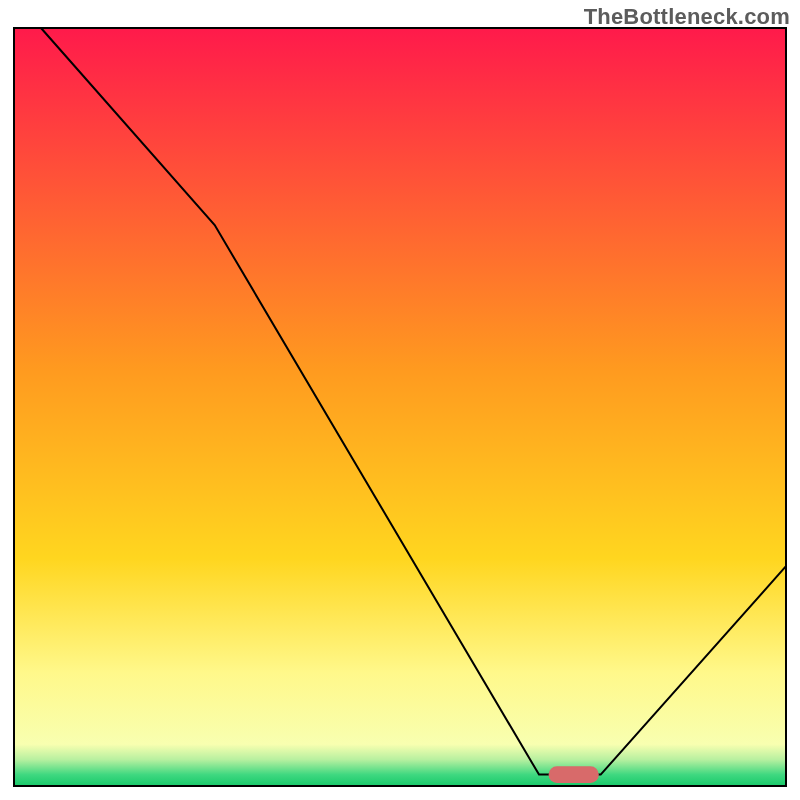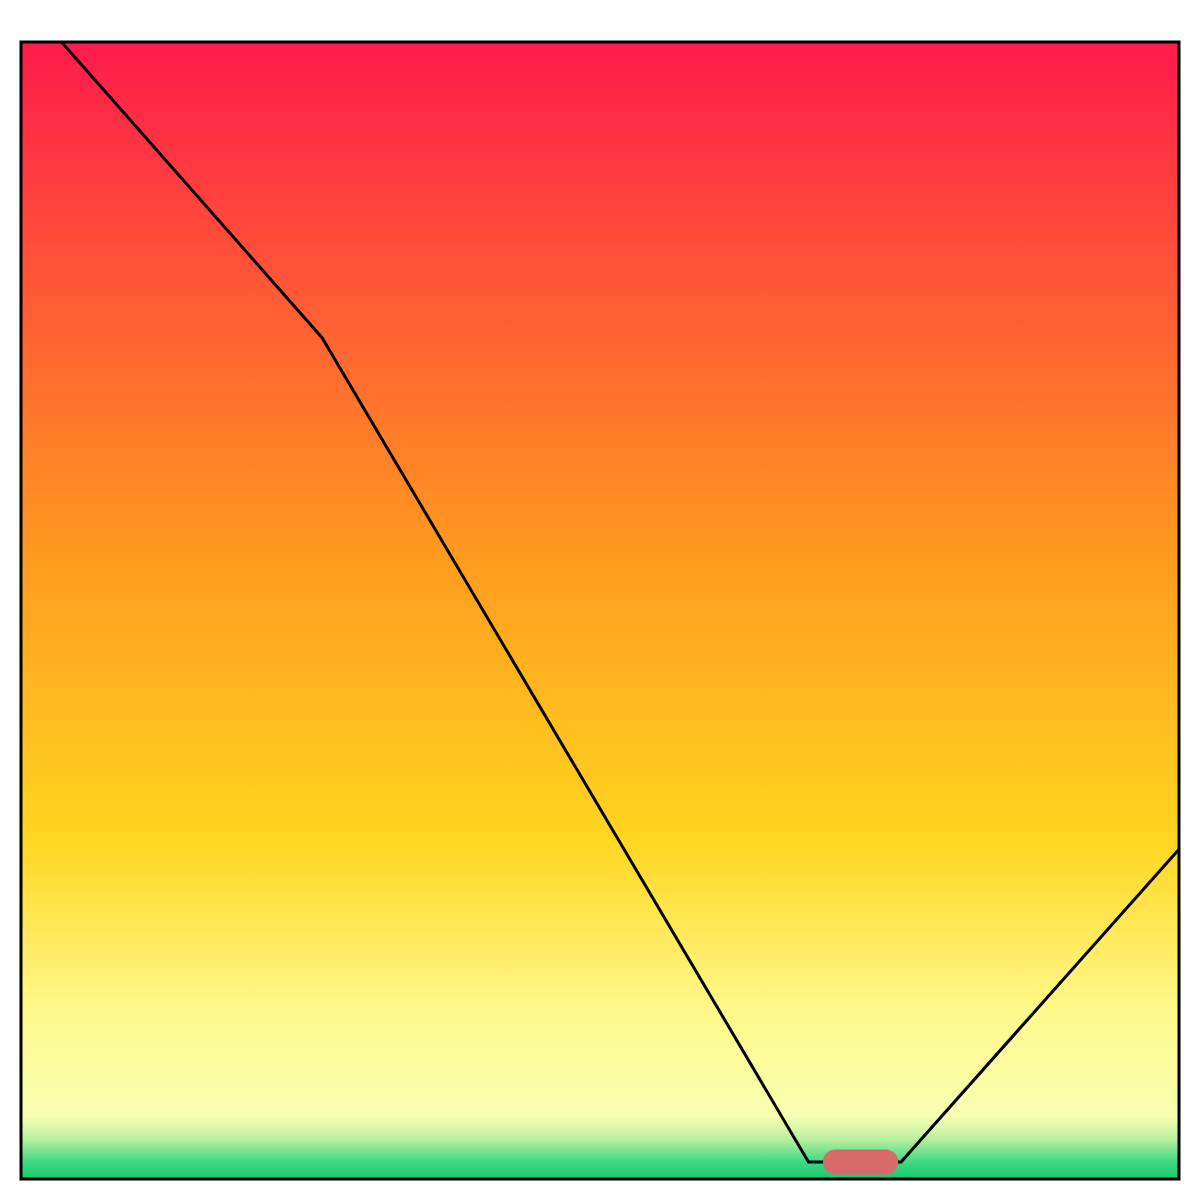--- a/index.html
+++ b/index.html
@@ -26,20 +26,21 @@
     font-weight: 600;
     color: #5c5c5c;
     letter-spacing: 0.2px;
     user-select: none;
   }
 </style>
 </head>
 <body>
 
 <div class="chart-wrap">
+  <div class="watermark">TheBottleneck.com</div>
 
   <svg width="800" height="800" viewBox="0 0 800 800">
     <defs>
       <linearGradient id="bg-grad" x1="0" y1="0" x2="0" y2="1">
 
       <stop offset="0.00%" stop-color="#ff1a4b"></stop>
           <stop offset="45.00%" stop-color="#ff9a1f"></stop>
           <stop offset="70.00%" stop-color="#ffd61f"></stop>
           <stop offset="85.00%" stop-color="#fff88a"></stop>
           <stop offset="94.50%" stop-color="#f8ffb0"></stop>

